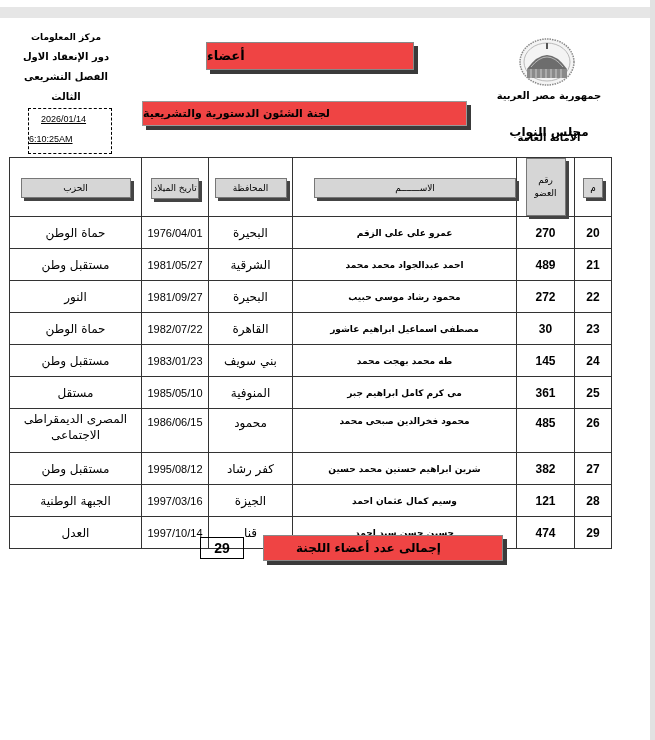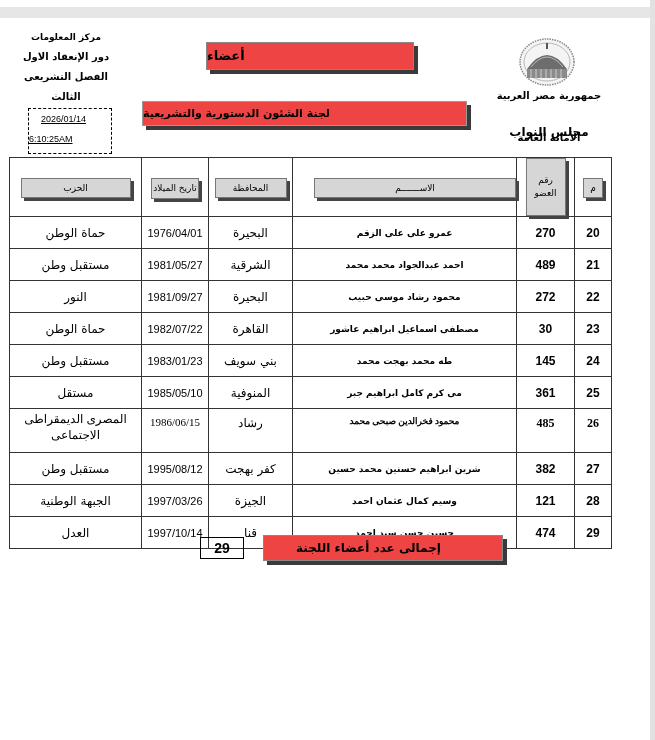--- a/index.html
+++ b/index.html
@@ -17,21 +17,21 @@
   .shadowbox{background:#ef4444;border:1px solid #888;box-shadow:4px 4px 0 #3a3a3a;text-align:left;direction:rtl;font-weight:bold;}
   table.members{position:absolute;left:9px;top:157px;border-collapse:collapse;width:602px;direction:rtl;table-layout:fixed;}
   table.members td, table.members th{border:1px solid #333;padding:0;text-align:center;vertical-align:middle;}
   table.members th{height:45px;}
   .th-btn{display:inline-block;background:#d6d6d6;border:1px solid #777;box-shadow:3px 3px 0 #444;font-size:9px;font-weight:normal;line-height:18px;}
   td.num{font-family:"Liberation Sans",sans-serif;font-weight:bold;font-size:12px;}
   td.name{font-weight:bold;font-size:9px;}
   td.small{font-size:12px;}
   td.date{font-family:"Liberation Sans",sans-serif;font-size:11px;}
   tr.r td{height:31px;}
-  tr.r.tall td{height:36px;vertical-align:top;padding-top:7px;font-family:Liberation Serif, serif;}
+  tr.r.tall td{height:36px;vertical-align:top;padding-top:7px;}
   .total-box{left:200px;top:537px;width:42px;height:20px;border:1px solid #000;font-family:"Liberation Sans",sans-serif;font-weight:bold;font-size:14px;line-height:20px;text-align:center;}
   .total-label{left:263px;top:535px;width:206px;height:24px;line-height:24px;font-size:12px;padding-left:32px;}
 </style>
 </head>
 <body>
 
 <div class="topband"></div>
 <div class="rightstrip"></div>
 
 <div class="page"></div>
@@ -139,38 +139,38 @@
       <td class="num">361</td>
       <td class="name">مى كرم كامل ابراهيم جبر</td>
       <td class="small">المنوفية</td>
       <td class="date">1985/05/10</td>
       <td class="small">مستقل</td>
     </tr>
     <tr class="r tall">
       <td class="num">26</td>
       <td class="num">485</td>
       <td class="name">محمود فخرالدين صبحى محمد</td>
-      <td class="small">رشاد</td>
+      <td class="small">محمود</td>
       <td class="date">1986/06/15</td>
       <td class="small" style="line-height:16px;padding-top:2px;">المصرى الديمقراطى الاجتماعى</td>
     </tr>
     <tr class="r">
       <td class="num">27</td>
       <td class="num">382</td>
       <td class="name">شرين ابراهيم حسنين محمد حسين</td>
-      <td class="small">كفر بهجت</td>
+      <td class="small">كفر رشاد</td>
       <td class="date">1995/08/12</td>
       <td class="small">مستقبل وطن</td>
     </tr>
     <tr class="r">
       <td class="num">28</td>
       <td class="num">121</td>
       <td class="name">وسيم كمال عثمان احمد</td>
       <td class="small">الجيزة</td>
-      <td class="date">1997/03/26</td>
+      <td class="date">1997/03/16</td>
       <td class="small">الجبهة الوطنية</td>
     </tr>
     <tr class="r">
       <td class="num">29</td>
       <td class="num">474</td>
       <td class="name">حسين حسن سيد احمد</td>
       <td class="small">قنا</td>
       <td class="date">1997/10/14</td>
       <td class="small">العدل</td>
     </tr>

